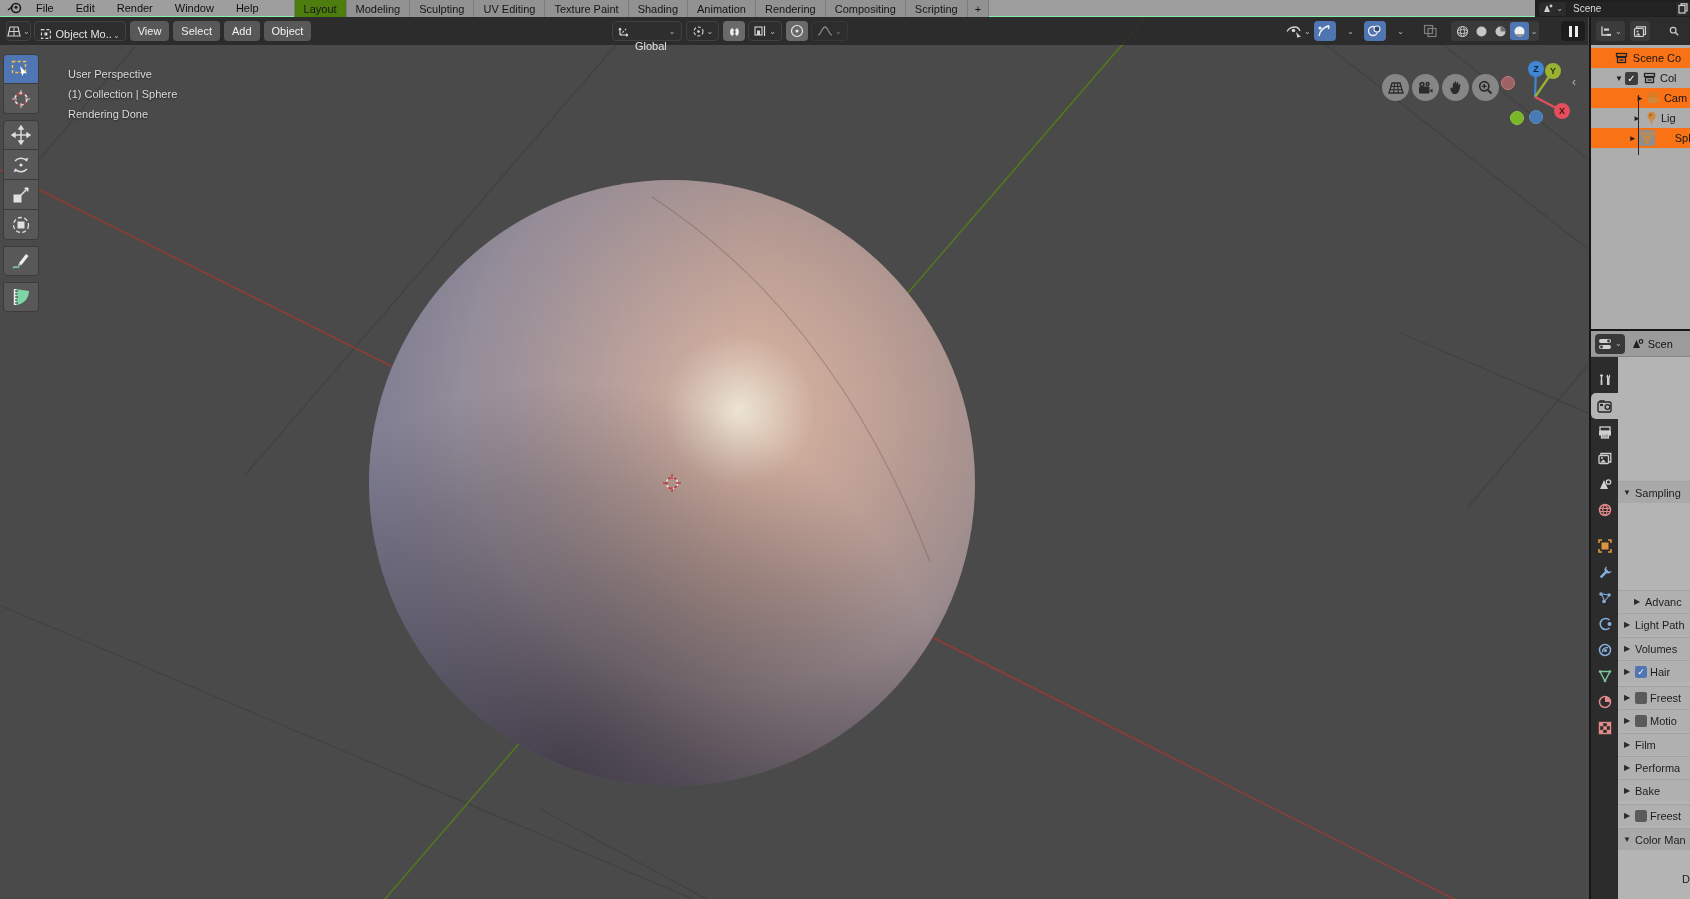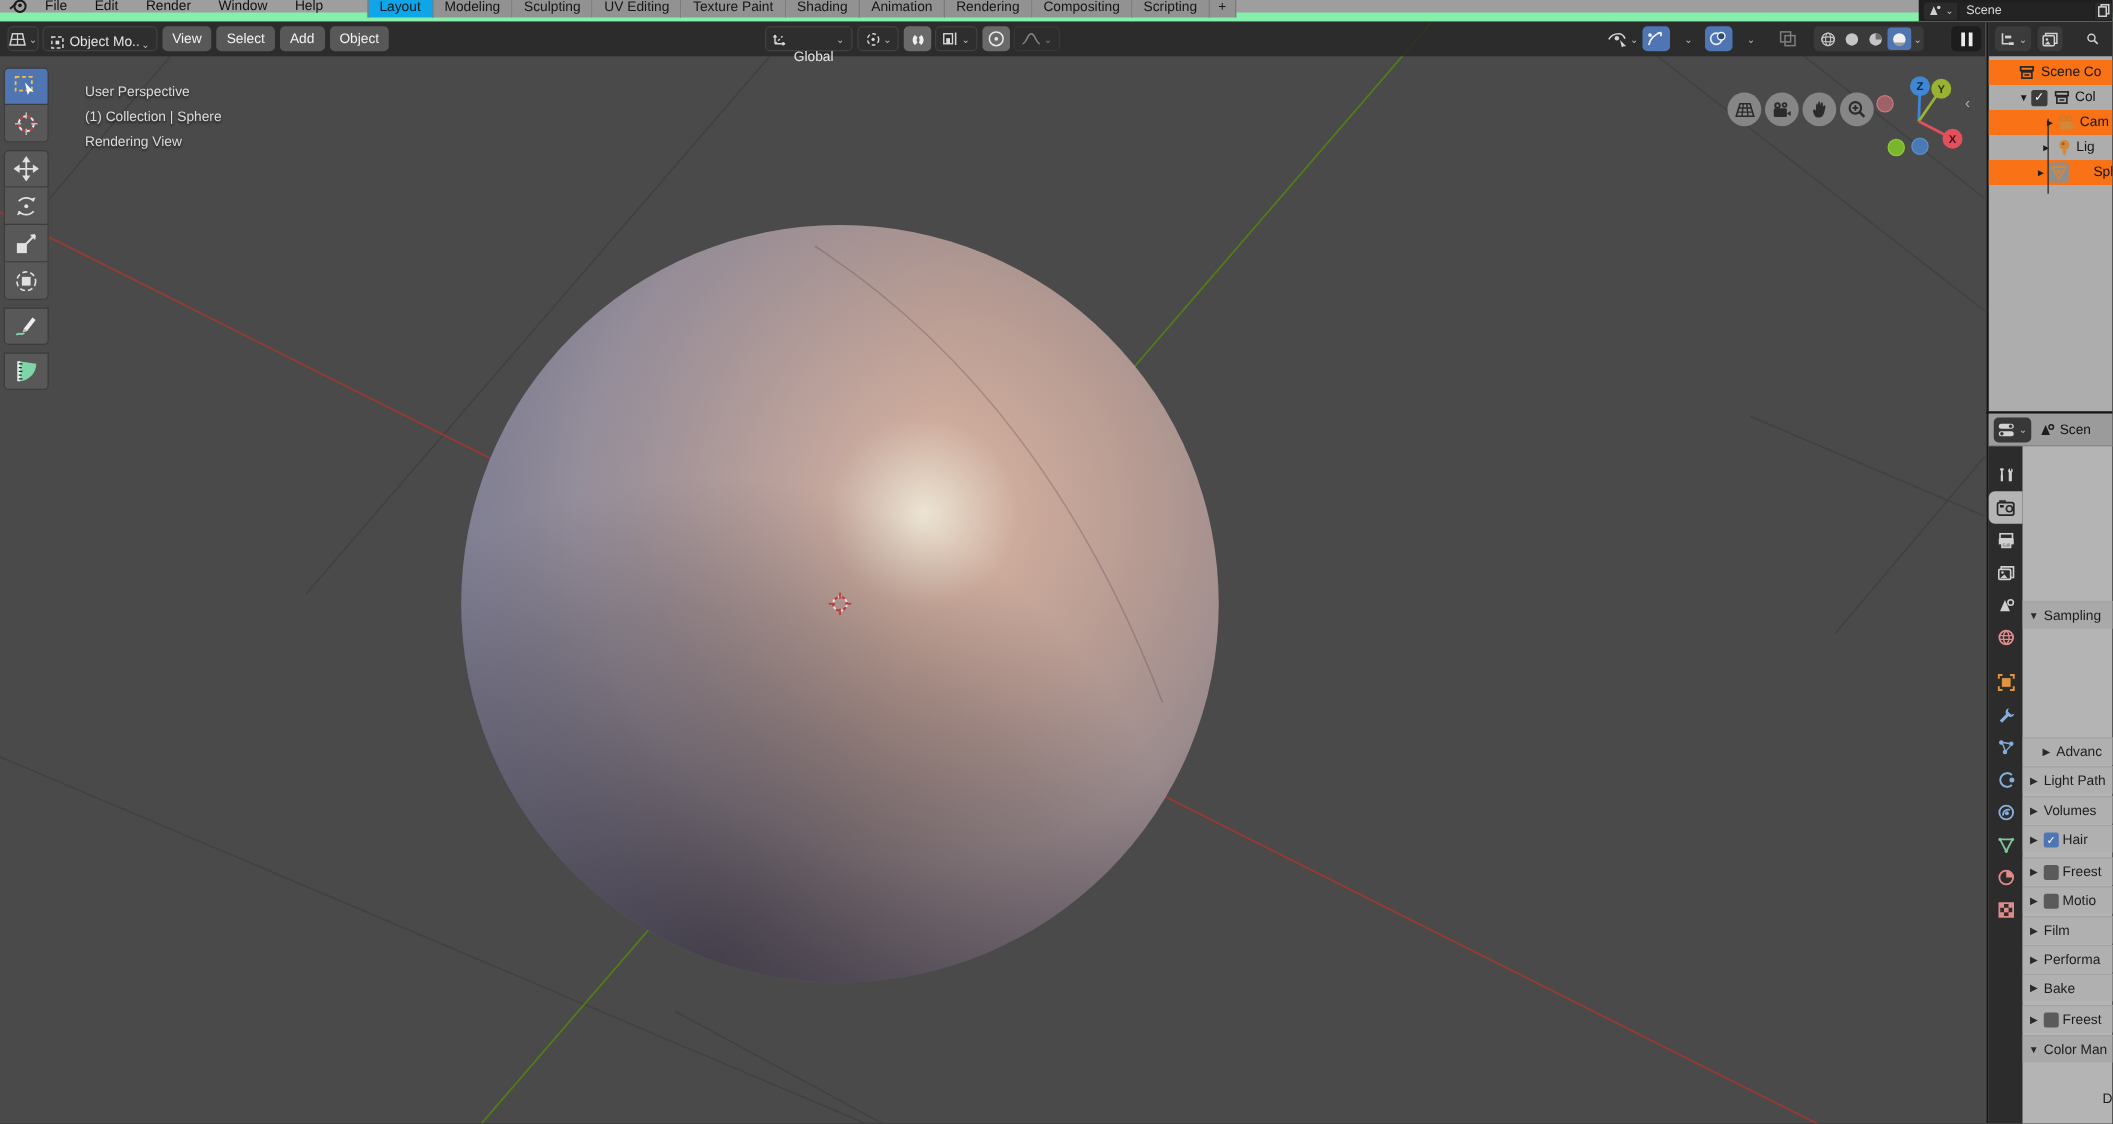--- a/index.html
+++ b/index.html
@@ -2,28 +2,28 @@
 <html><head>
 <meta charset="utf-8">
 <style>
   * { box-sizing: border-box; margin: 0; padding: 0; }
   html,body { width:1690px; height:899px; }
   body { font-family:"Liberation Sans", sans-serif; background:#1a1a1a; overflow:hidden; }
   #app { position:relative; width:1690px; height:899px; background:#4a4a4a; }
 
   
   .topbar { position:absolute; left:0; top:0; width:1690px; height:17px;
-    background:#9e9e9e; border-bottom:7px solid #86efac; display:flex; align-items:center; z-index:50;}
+    background:#9e9e9e; border-bottom:1px solid #86efac; display:flex; align-items:center; z-index:50;}
   .logo { width:20px; height:15px; margin-left:5px; display:flex; align-items:center; justify-content:center;}
   .menu-item { font-size:11px; color:#101010; padding:0 11px; line-height:16px; }
   .wtabs { display:flex; height:17px; margin-left:24px; }
   .wtab { font-size:11px; color:#151515; padding:1px 9px 0 9px; line-height:16px;
     background:#929292; border-right:1px solid #7c7c7c; }
   .wtab.first { border-left:1px solid #7c7c7c; }
-  .wtab.active { background:#0ea5e9; }
+  .wtab.active { background:#4d7c0f; }
   .wtab.plus { background:#929292; padding:1px 7px 0 7px;}
   .scenegrp { position:absolute; right:0; top:0; height:17px; display:flex; align-items:center;
     background:#1f1f1f; padding:0 0 0 4px; }
   .scn-btn { display:flex; align-items:center; background:#2b2b2b; height:14px; border-radius:3px 0 0 3px;
     padding:0 3px; margin-right:1px;}
   .scn-field { background:#232323; color:#d8d8d8; font-size:10px; height:14px; line-height:14px;
     width:108px; padding:0 6px; }
   .scn-copy { background:#2b2b2b; height:14px; width:14px; border-radius:0 3px 3px 0; margin-left:1px;
     display:flex; align-items:center; justify-content:center;}
   .carat { font-size:8px; color:#bbb; margin-left:2px; }
@@ -412,21 +412,21 @@
               <line x1="4" y1="13" x2="6.4" y2="13"></line>
               <line x1="4" y1="16" x2="7" y2="16"></line>
             </g>
           </svg>
       </div>
     </div>
 
     <div class="overlay-text">
       <div>User Perspective</div>
       <div>(1) Collection | Sphere</div>
-      <div>Rendering View</div>
+      <div>Rendering Done</div>
     </div>
 
     <div class="navicons">
       <div class="nav-circle">
         <svg width="16" height="14" viewBox="0 0 16 14">
             <path d="M4 2 H12 L15 12 H1 Z" fill="none" stroke="#2b2b2b" stroke-width="1.3"></path>
             <line x1="6.6" y1="2" x2="5.6" y2="12" stroke="#2b2b2b" stroke-width="1.1"></line>
             <line x1="9.4" y1="2" x2="10.4" y2="12" stroke="#2b2b2b" stroke-width="1.1"></line>
             <line x1="2.8" y1="5.4" x2="13.2" y2="5.4" stroke="#2b2b2b" stroke-width="1.1"></line>
             <line x1="2" y1="8.7" x2="14" y2="8.7" stroke="#2b2b2b" stroke-width="1.1"></line>

